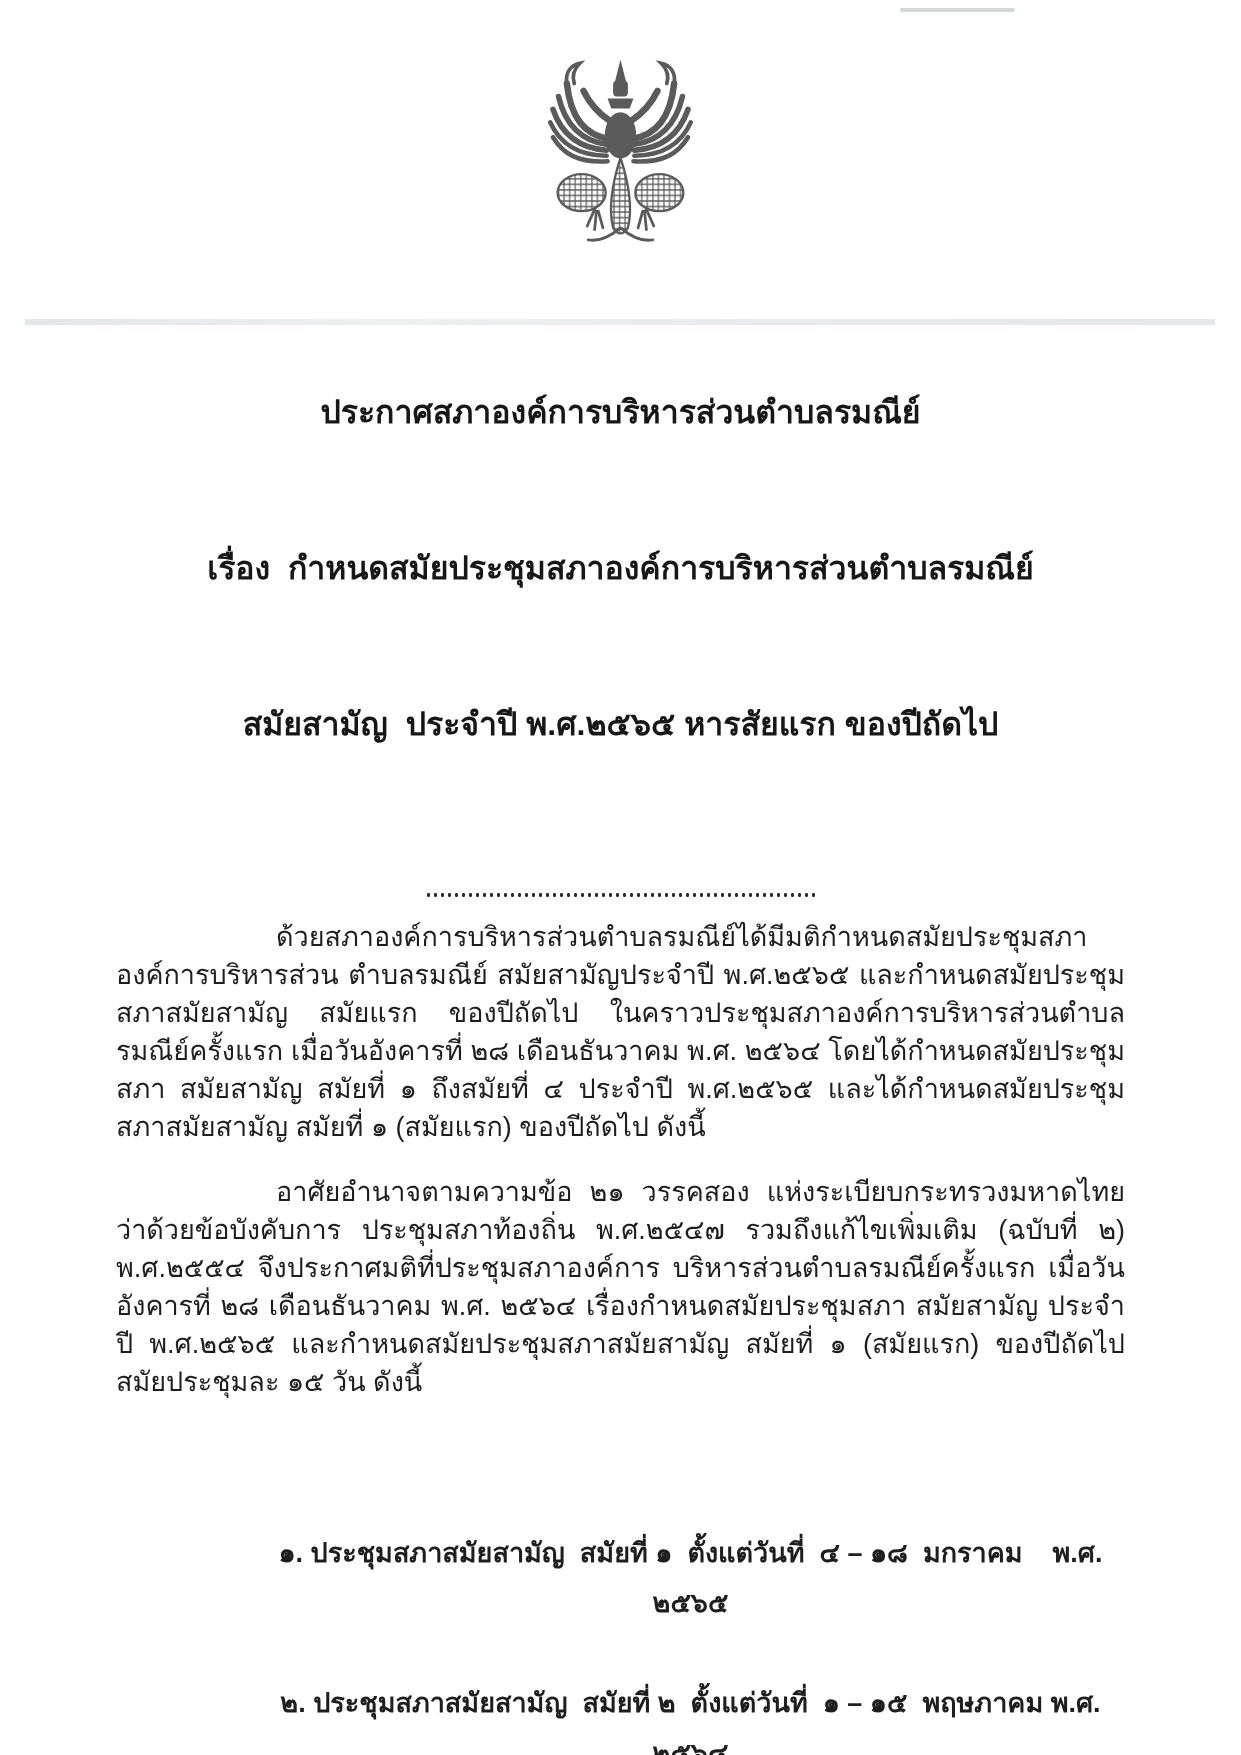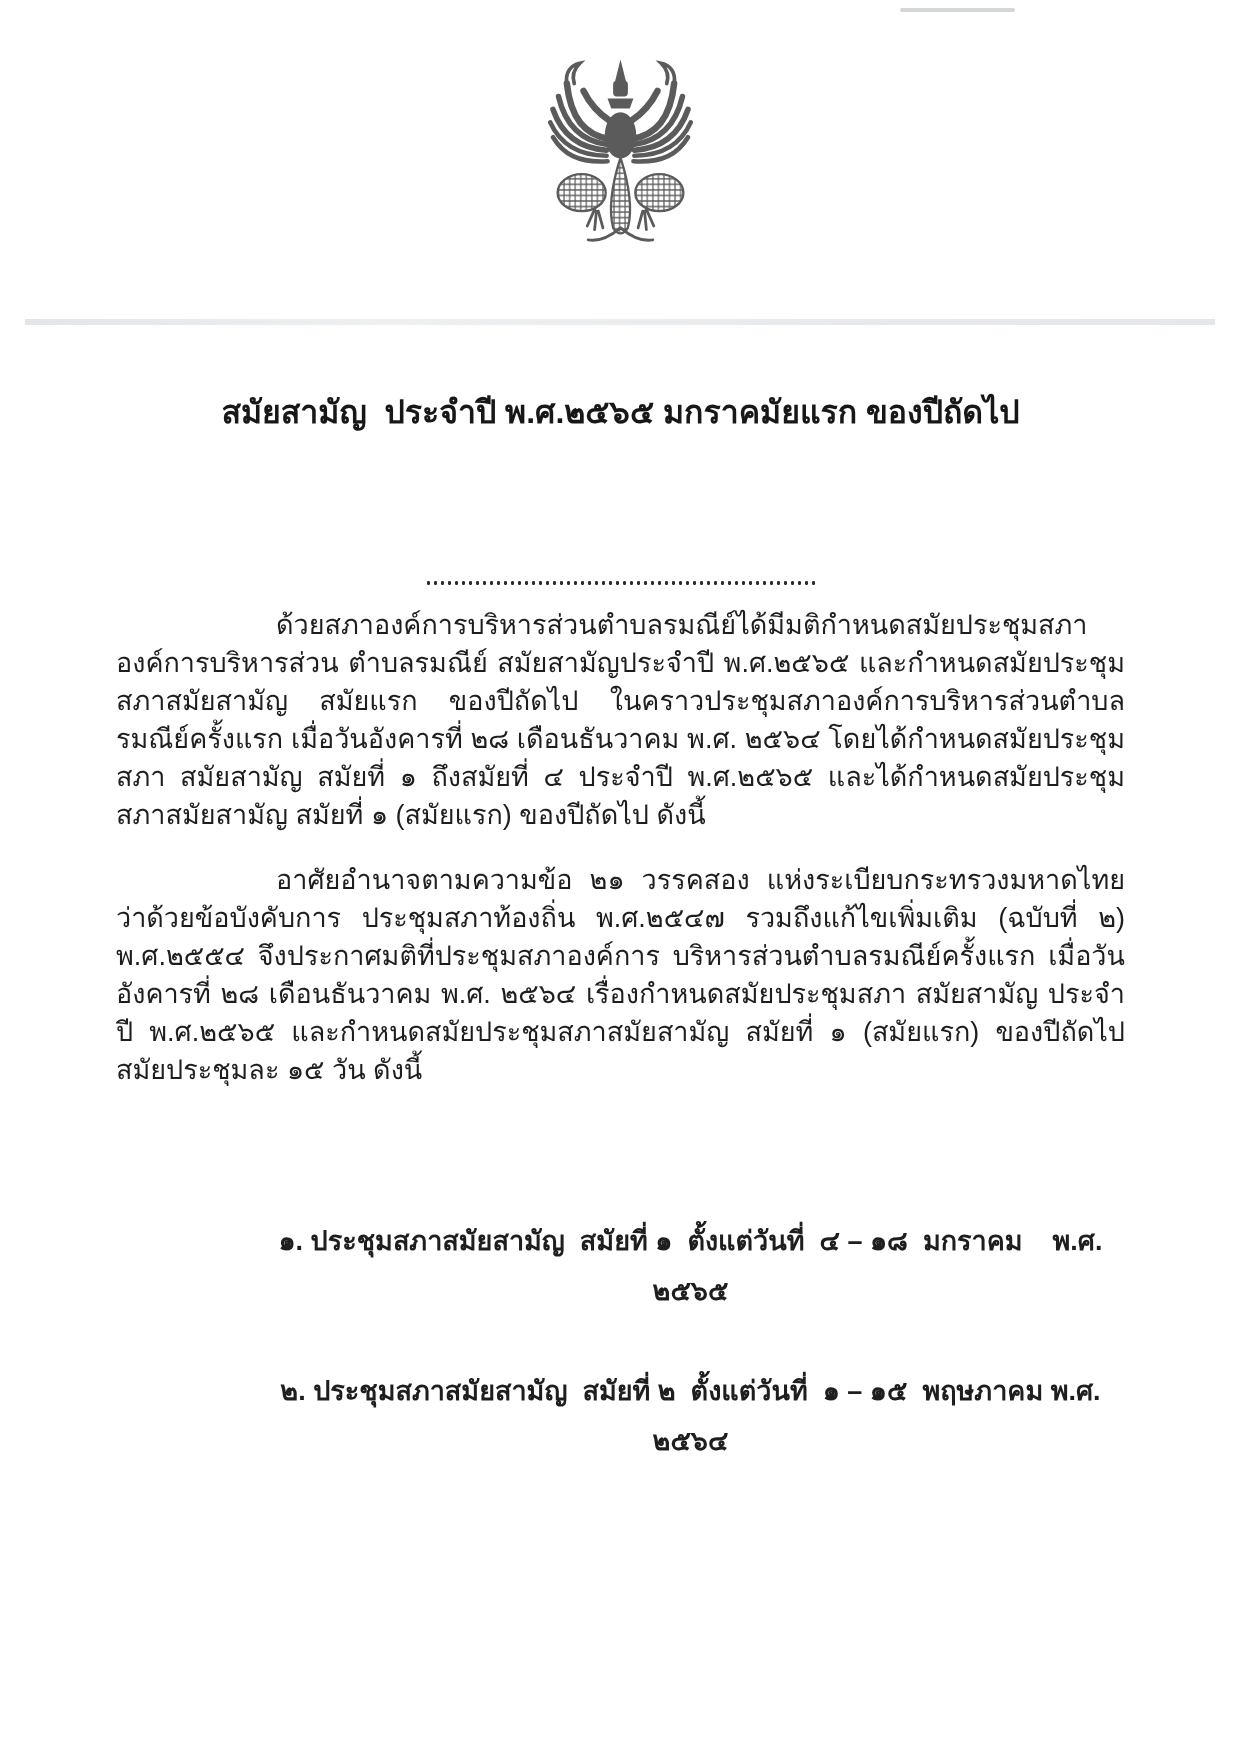--- a/index.html
+++ b/index.html
@@ -115,21 +115,23 @@
       <path d="M100 112 C91 140 87 168 92 188 C97 196 103 196 108 188 C113 168 109 140 100 112 Z" fill="url(#hatch)" stroke="#5b5b5b" stroke-width="2.5"></path>
 
       <path d="M100 188 C88 198 76 203 65 201 M100 188 C112 198 124 203 135 201" stroke="#5b5b5b" stroke-width="3" fill="none" stroke-linecap="round"></path>
 
       <path d="M72 168 l-8 18 M74 170 l-2 20 M76 170 l5 18" stroke="#5b5b5b" stroke-width="3" fill="none" stroke-linecap="round"></path>
       <path d="M128 168 l8 18 M126 170 l2 20 M124 170 l-5 18" stroke="#5b5b5b" stroke-width="3" fill="none" stroke-linecap="round"></path>
     </svg>
   </div>
 
   <div class="title-block">
-    <div>สมัยสามัญ  ประจำปี พ.ศ.๒๕๖๕ มกราคมัยแรก ของปีถัดไป</div>
+    <div>ประกาศสภาองค์การบริหารส่วนตำบลรมณีย์</div>
+    <div>เรื่อง  กำหนดสมัยประชุมสภาองค์การบริหารส่วนตำบลรมณีย์</div>
+    <div>สมัยสามัญ  ประจำปี พ.ศ.๒๕๖๕ หารสัยแรก ของปีถัดไป</div>
   </div>
 
   <div class="dotted-divider"></div>
 
   <div class="body-col">
 
     <p class="para para-1">ด้วยสภาองค์การบริหารส่วนตำบลรมณีย์ได้มีมติกำหนดสมัยประชุมสภาองค์การบริหารส่วน ตำบลรมณีย์ สมัยสามัญประจำปี พ.ศ.๒๕๖๕ และกำหนดสมัยประชุมสภาสมัยสามัญ สมัยแรก ของปีถัดไป ในคราวประชุมสภาองค์การบริหารส่วนตำบลรมณีย์ครั้งแรก เมื่อวันอังคารที่ ๒๘ เดือนธันวาคม พ.ศ. ๒๕๖๔ โดยได้กำหนดสมัยประชุมสภา สมัยสามัญ สมัยที่ ๑ ถึงสมัยที่ ๔ ประจำปี พ.ศ.๒๕๖๕ และได้กำหนดสมัยประชุม สภาสมัยสามัญ สมัยที่ ๑ (สมัยแรก) ของปีถัดไป ดังนี้</p>
 
     <p class="para para-2">อาศัยอำนาจตามความข้อ ๒๑ วรรคสอง แห่งระเบียบกระทรวงมหาดไทย ว่าด้วยข้อบังคับการ ประชุมสภาท้องถิ่น พ.ศ.๒๕๔๗ รวมถึงแก้ไขเพิ่มเติม (ฉบับที่ ๒) พ.ศ.๒๕๕๔ จึงประกาศมติที่ประชุมสภาองค์การ บริหารส่วนตำบลรมณีย์ครั้งแรก เมื่อวันอังคารที่ ๒๘ เดือนธันวาคม พ.ศ. ๒๕๖๔ เรื่องกำหนดสมัยประชุมสภา สมัยสามัญ ประจำปี พ.ศ.๒๕๖๕ และกำหนดสมัยประชุมสภาสมัยสามัญ สมัยที่ ๑ (สมัยแรก) ของปีถัดไป สมัยประชุมละ ๑๕ วัน ดังนี้</p>
 

